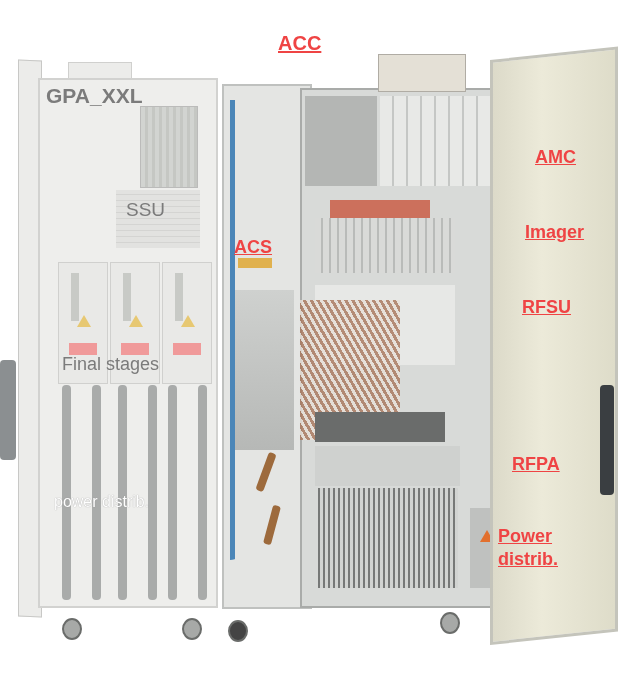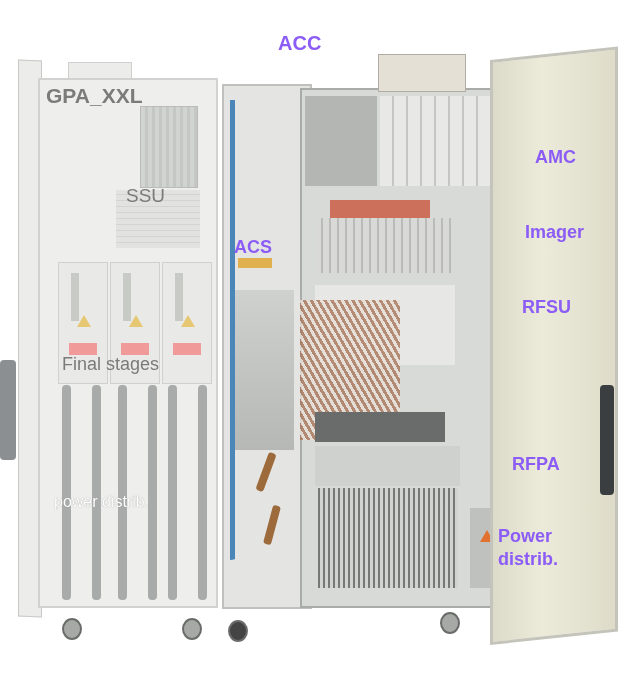--- a/index.html
+++ b/index.html
@@ -35,21 +35,21 @@
   .coax{left:300px;top:300px;width:100px;height:140px;background:repeating-linear-gradient(60deg,#a8755a 0 3px,#e7dfd7 3px 6px);opacity:.8;}
   .rfpa-dark{left:315px;top:412px;width:130px;height:30px;background:#6a6c6b;}
   .rfpa-panel{left:315px;top:446px;width:145px;height:40px;background:#cfd1cf;}
   .grille{left:318px;top:488px;width:140px;height:100px;background:repeating-linear-gradient(90deg,#5e605f 0 2px,#d0d2d0 2px 5px);opacity:.8;}
   .power-box{left:470px;top:508px;width:22px;height:80px;background:#bfc1bf;}
   .hazard{left:480px;top:530px;width:0;height:0;border-left:7px solid transparent;border-right:7px solid transparent;border-bottom:12px solid #e2702e;}
   
   .door{left:490px;top:60px;width:128px;height:585px;background:linear-gradient(90deg,#dcdac9,#ecead9 40%,#dedcc9);border:3px solid #c4c4bb;box-sizing:border-box;transform:skewY(-6deg);transform-origin:left top;}
   .handle-r{left:600px;top:385px;width:14px;height:110px;background:#3a3e41;border-radius:4px;}
   
-  .lbl{position:absolute;font-weight:bold;font-size:18px;color:#8b5cf6;white-space:nowrap;line-height:1.1;}
+  .lbl{position:absolute;font-weight:bold;font-size:18px;color:#ef4444;white-space:nowrap;line-height:1.1;text-decoration:underline;}
   .lbl-faded{position:absolute;font-size:18px;color:#7b7b7b;white-space:nowrap;line-height:1.1;text-align:right;}
   .lbl-white{position:absolute;font-size:16px;color:#ffffff;line-height:1.25;text-shadow:0 0 1px #888;}
 </style>
 </head>
 <body>
 
 <div>
 
   <div class="abs gpa-door"></div>
   <div class="abs gpa-top"></div>
@@ -103,21 +103,21 @@
   <div class="abs grille"></div>
   <div class="abs power-box"></div>
   <div class="abs hazard"></div>
 
   <div class="abs door"></div>
   <div class="abs handle-r"></div>
 </div>
 
 <div class="lbl" style="left:278px;top:32px;font-size:20px">ACC</div>
 <div class="lbl-faded" style="left:46px;top:84px;font-size:21px;font-weight:bold">GPA_XXL</div>
-<div class="lbl-faded" style="left:126px;top:186px;font-size:19px">SSU</div>
+<div class="lbl-faded" style="left:126px;top:200px;font-size:19px">SSU</div>
 <div class="lbl" style="left:234px;top:238px;font-size:18px">ACS</div>
 <div class="lbl-faded" style="left:62px;top:355px;font-size:18px">Final stages</div>
 <div class="lbl-white" style="left:54px;top:492px">
   <div>power distrib.</div>
 </div>
 <div class="lbl" style="left:535px;top:148px">AMC</div>
 <div class="lbl" style="left:525px;top:223px">Imager</div>
 <div class="lbl" style="left:522px;top:298px">RFSU</div>
 <div class="lbl" style="left:512px;top:455px">RFPA</div>
 <div class="lbl" style="left:498px;top:525px;line-height:1.25">

